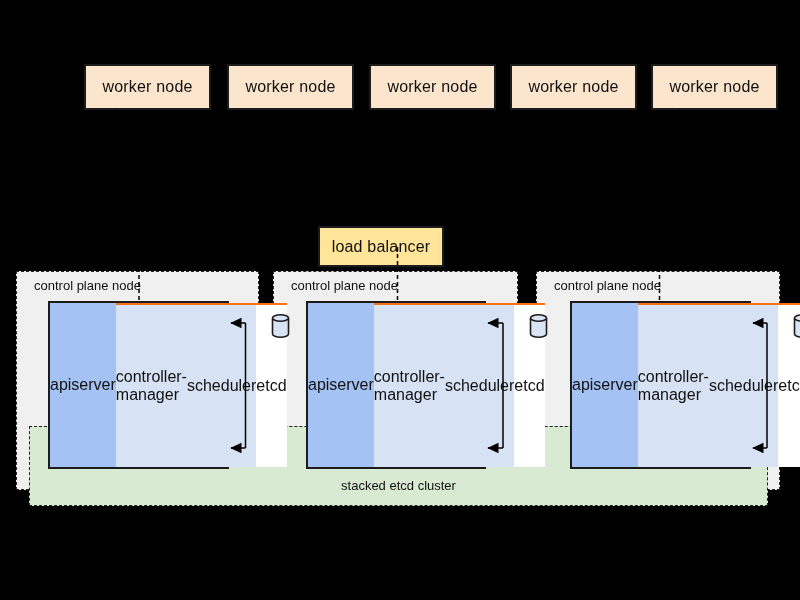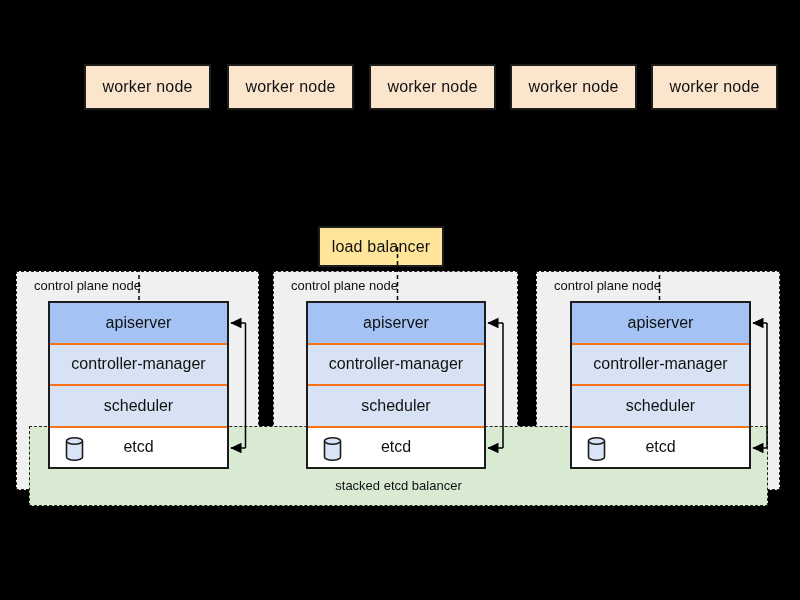--- a/index.html
+++ b/index.html
@@ -40,21 +40,21 @@
     left:29px;top:426px;width:739px;height:80px;
     background:#d9ead3;border:1.5px dashed #222;z-index:3;
   }
   .band-label{
     position:absolute;left:0;right:0;top:51px;
     text-align:center;font-size:13px;color:#111;
   }
   
   .stack{
     position:absolute;box-sizing:border-box;top:301px;height:168px;
-    border:2px solid #1c1c1c;display:flex;flex-direction:column;z-index:4;
+    border:2px solid #1c1c1c;display:flex;z-index:4;
   }
   .st1{left:48px;width:181px}
   .st2{left:306px;width:180px}
   .st3{left:570px;width:181px}
   .row{
     position:relative;flex:1;display:flex;align-items:center;justify-content:center;
     font-size:16px;border-top:2px solid #f97316;
   }
   .row:first-child{border-top:none}
   .r-api{background:#a4c2f4}
@@ -93,21 +93,21 @@
     <div class="cpnode-label">control plane node</div>
   </div>
   <div class="cpnode cp2">
     <div class="cpnode-label">control plane node</div>
   </div>
   <div class="cpnode cp3">
     <div class="cpnode-label">control plane node</div>
   </div>
 
   <div class="band">
-    <div class="band-label">stacked etcd balancer</div>
+    <div class="band-label">stacked etcd cluster</div>
   </div>
 
   <div class="stack st1">
     <div class="row r-api">
         <span>apiserver</span>
       </div>
     <div class="row r-comp">
         <span>controller-manager</span>
       </div>
     <div class="row r-comp">

